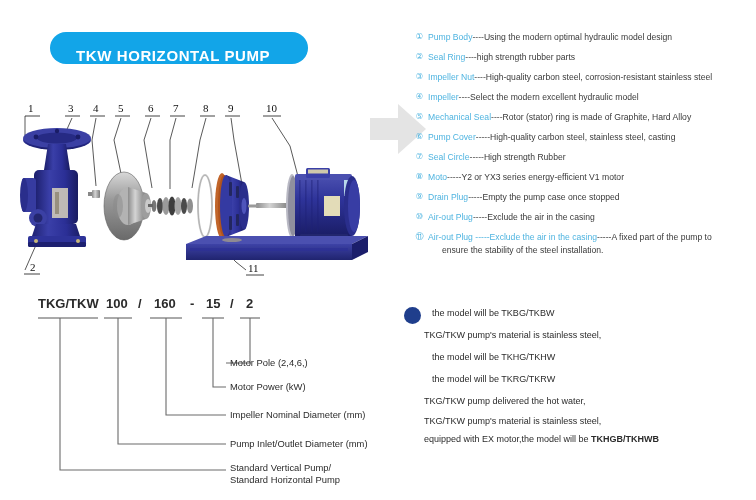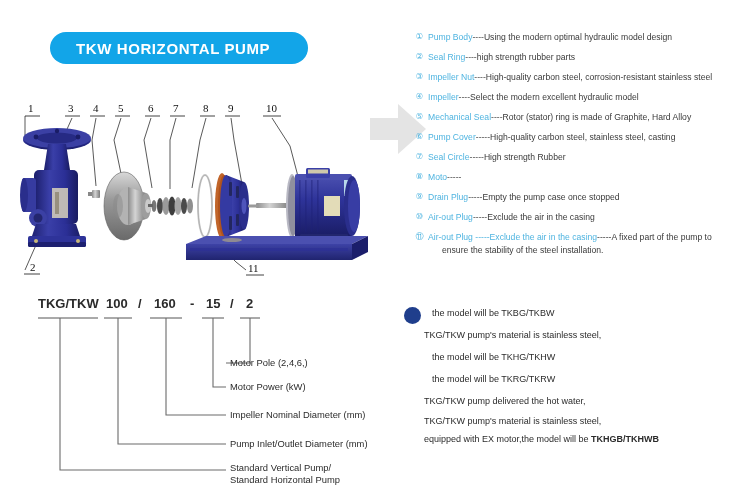--- a/index.html
+++ b/index.html
@@ -10,21 +10,21 @@
     overflow:hidden;
     position:relative;
   }
   .page{position:relative;width:756px;height:500px;}
 
   
   .banner{
     position:absolute;left:50px;top:32px;
     width:258px;height:32px;
     border-radius:16px;
-    display:flex;align-items:center;
+    display:flex;align-items:flex-end;
     box-sizing:border-box;padding-left:26px;
   }
   .banner-text{
     color:#ffffff;font-size:15px;font-weight:bold;
     letter-spacing:.6px;font-family:"Liberation Sans", sans-serif;
   }
 
   
   .exploded{position:absolute;left:0;top:96px;width:380px;height:190px;}
   .exploded svg{display:block;}
@@ -328,20 +328,21 @@
       <span class="circ">⑦</span>
       <span class="pname">Seal Circle</span>
       <span class="pdash"> -----</span>
       <span class="pdesc">High strength Rubber</span>
     </div>
 
     <div class="part-row">
       <span class="circ">⑧</span>
       <span class="pname">Moto</span>
       <span class="pdash"> -----</span>
+      <span class="pdesc">Y2 or YX3 series energy-efficient V1 motor</span>
     </div>
 
     <div class="part-row">
       <span class="circ">⑨</span>
       <span class="pname">Drain Plug</span>
       <span class="pdash"> -----</span>
       <span class="pdesc">Empty the pump case once stopped</span>
     </div>
 
     <div class="part-row">

